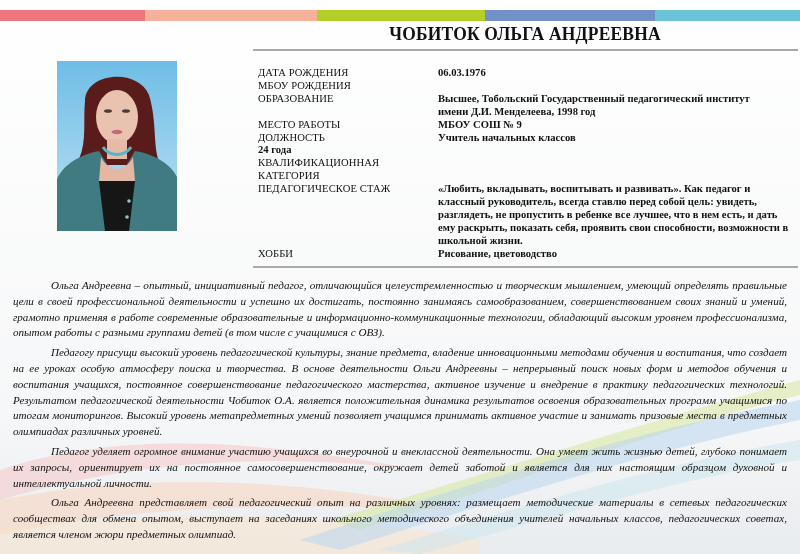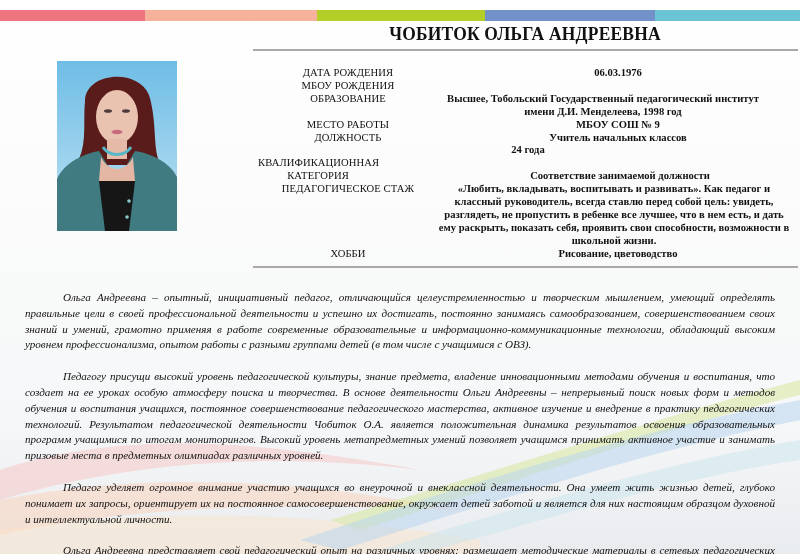--- a/index.html
+++ b/index.html
@@ -18,31 +18,31 @@
     letter-spacing: 0.2px; transform: scaleX(0.92); transform-origin: center;
     z-index: 2;
   }
   .rule { position: absolute; height: 2px; background: #a9a9a9; z-index: 2; }
   .photo {
     position: absolute; left: 57px; top: 61px; width: 120px; height: 170px;
     overflow: hidden; z-index: 2; background: #7fc2e6;
   }
   .info {
     position: absolute; left: 258px; top: 67px; width: 540px; z-index: 2;
-    font-size: 10.6px; line-height: 12.9px; text-align: center;
+    font-size: 10.6px; line-height: 12.9px;
   }
   .info .row { display: flex; }
   .info .lbl { width: 180px; flex: none; font-weight: normal; letter-spacing: 0.1px; }
   .info .val { flex: 1; font-weight: bold; }
   .body-text {
     position: absolute; left: 9px; top: 274px; width: 782px; z-index: 2;
     font-family: "Liberation Serif", serif; font-style: italic;
     font-size: 11.1px; line-height: 15.8px; text-align: justify;
   }
-  .body-text p { margin: 16px; text-indent: 38px; }
+  .body-text p { margin: 4px; text-indent: 38px; }
 </style>
 </head>
 <body>
 
 <svg class="bg-swoosh" viewBox="0 0 800 554" xmlns="http://www.w3.org/2000/svg">
   <defs>
     <linearGradient id="gfade" x1="0" y1="0" x2="0" y2="1">
       <stop offset="0" stop-color="#ffffff"></stop>
       <stop offset="0.75" stop-color="#f6f7f8"></stop>
       <stop offset="1" stop-color="#e9ecef"></stop>
@@ -119,22 +119,21 @@
     <div class="val">МБОУ СОШ № 9</div>
   </div>
   <div class="row">
     <div class="lbl">ДОЛЖНОСТЬ</div>
     <div class="val">Учитель начальных классов</div>
   </div>
   <div class="row">
     <div class="val">24 года</div>
   </div>
   <div class="row">
-    <div class="lbl" style="width:120px;margin-right:64px;">КВАЛИФИКАЦИОННАЯ КАТЕГОРИЯ</div>
-    <div class="val" style="padding-top:12.9px;">Соответствие занимаемой должности</div>
+    <div class="lbl" style="width:120px;margin-right:48px;">КВАЛИФИКАЦИОННАЯ КАТЕГОРИЯ</div>
   </div>
   <div class="row">
     <div class="lbl">ПЕДАГОГИЧЕСКОЕ СТАЖ</div>
     <div class="val" style="padding-right:8px;">«Любить, вкладывать, воспитывать и развивать».  Как педагог и классный руководитель, всегда ставлю перед собой цель: увидеть, разглядеть, не пропустить в ребенке все лучшее, что в нем есть, и дать ему раскрыть, показать себя, проявить свои способности, возможности в школьной жизни.</div>
   </div>
   <div class="row">
     <div class="lbl">ХОББИ</div>
     <div class="val">Рисование, цветоводство</div>
   </div>
 </div>

